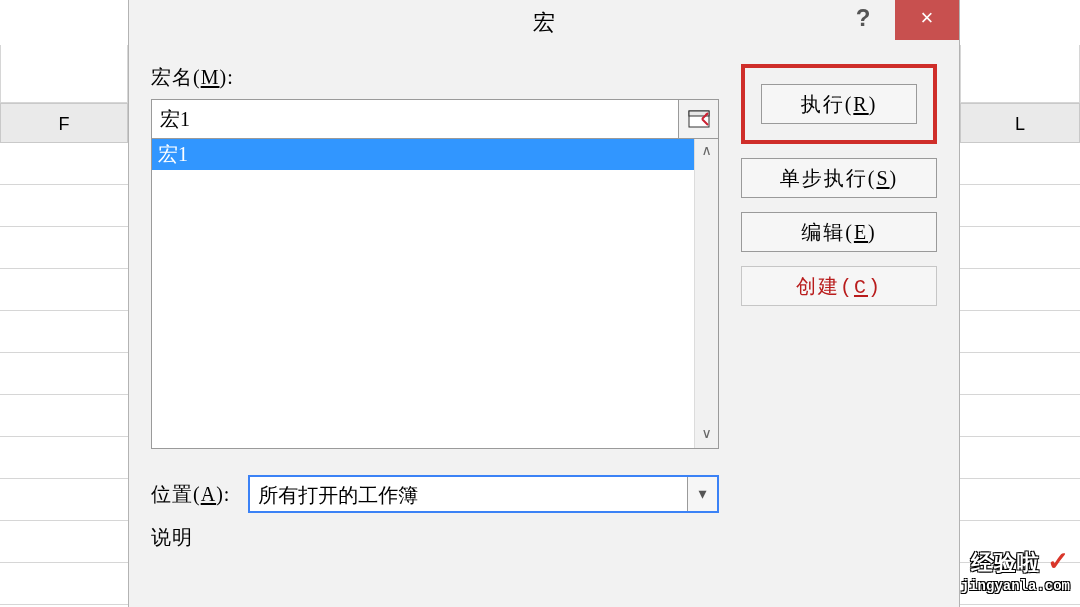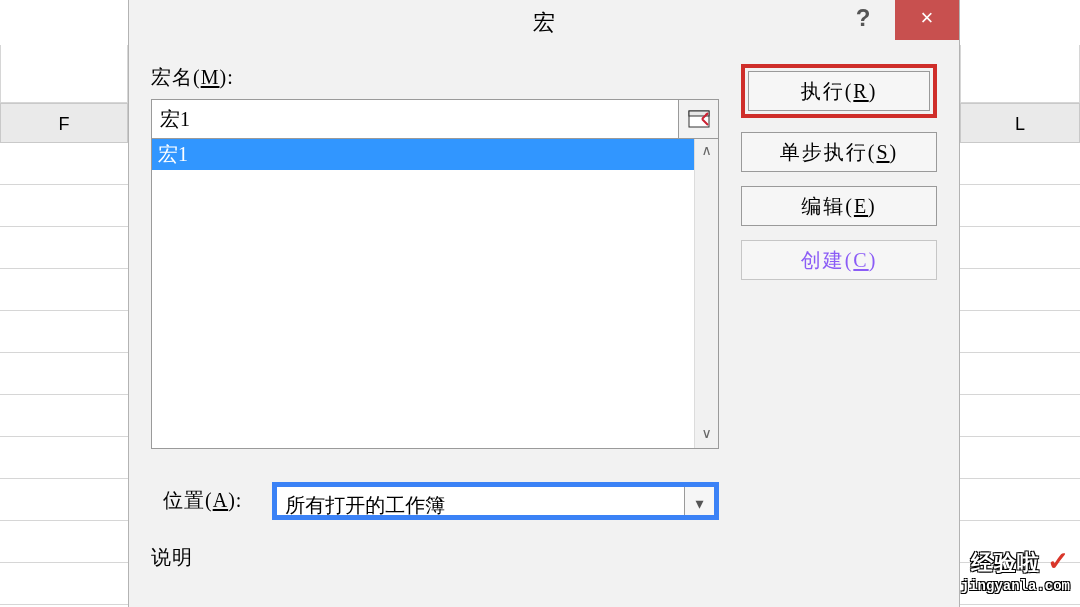--- a/index.html
+++ b/index.html
@@ -187,59 +187,60 @@
 
   .loc-row {
     display: flex;
     align-items: center;
     gap: 18px;
     margin-top: 26px;
   }
   .loc-select {
     flex: 1;
     display: flex;
-    border: 5px solid #3b82f6;
+    border: 2px solid #3b82f6;
     height: 38px;
     background: #fff;
   }
   .loc-text {
     flex: 1;
     padding: 4px 8px;
     line-height: 28px;
   }
   .loc-arrow {
     width: 30px;
     border-left: 1px solid #9a9a9a;
     text-align: center;
     line-height: 34px;
     background: #f6f6f6;
     color:#555;
     font-size:16px;
   }
-  .desc-row { margin-top: 18px; }
+  .desc-row { margin-top: 11px; }
 
   .btn {
     display: block;
     width: 100%;
     height: 40px;
     margin-bottom: 14px;
     border: 1px solid #9a9a9a;
     background: #f6f6f6;
     font-family: inherit;
     font-size: 20px;
     cursor: pointer;
     letter-spacing: 2px;
   }
   .btn.disabled {
-    color: #8b5cf6;
+    color: #b91c1c;
     border-color: #c6c6c6;
+    font-family: Liberation Mono, monospace;
   }
   .btn-highlight {
     border: 4px solid #cf2e2a;
-    padding: 3px;
+    padding: 16px;
     margin-bottom: 14px;
   }
   .btn-highlight .btn { margin-bottom: 0; height: 40px; }
 
   .watermark {
     position: absolute;
     right: 10px;
     bottom: 13px;
     text-align: right;
     pointer-events: none;
@@ -329,21 +330,21 @@
         <div class="list-area">
           <div class="list-item selected">宏1</div>
         </div>
         <div class="scrollbar">
           <div class="scroll-arrow up">∧</div>
           <div class="scroll-arrow down">∨</div>
         </div>
       </div>
 
       <div class="loc-row">
-        <div class="field-label" style="margin:12px">
+        <div class="field-label" style="margin:0">
           <span>位置(</span><span class="underline">A</span><span>):</span>
         </div>
         <div class="loc-select">
           <div class="loc-text">所有打开的工作簿</div>
           <div class="loc-arrow">▾</div>
         </div>
       </div>
 
       <div class="desc-row field-label">说明</div>
     </div>

